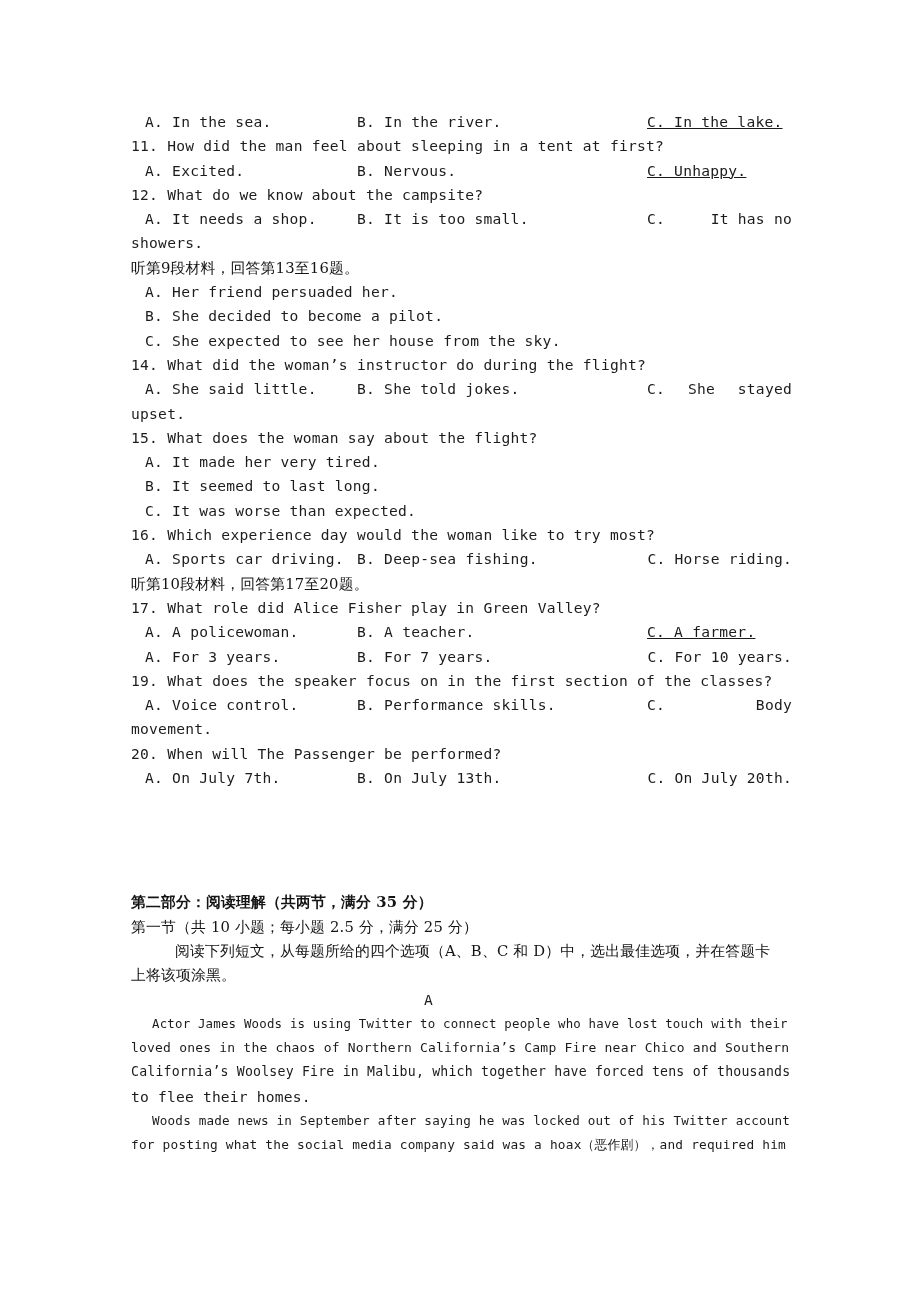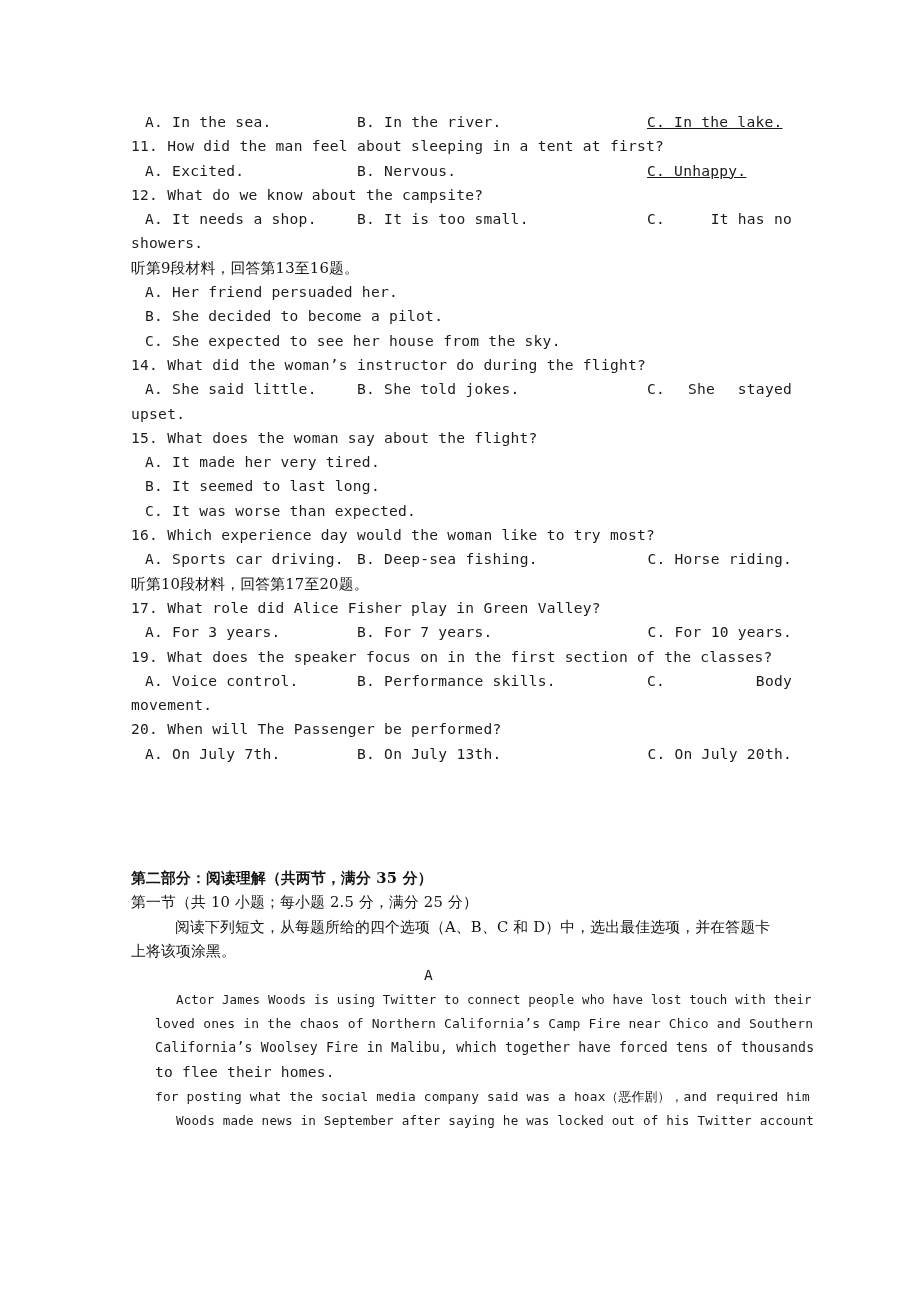--- a/index.html
+++ b/index.html
@@ -115,21 +115,20 @@
     padding-right: 66px;
   }
 
   
   .para-line {
     height: 24.3px;
     line-height: 24.3px;
     font-size: 14.6px;
     letter-spacing: 0.2px;
     white-space: nowrap;
-    margin-left: 24px;
   }
   .para-line .ind2 { display: inline-block; width: 21px; }
 </style>
 </head>
 <body>
 
 <div class="page">
   <div class="content">
 
     <div class="optrow">
@@ -182,20 +181,25 @@
     <div class="line q">16. Which experience day would the woman like to try most?</div>
     <div class="optrow">
       <span class="ca">A. Sports car driving.</span>
       <span class="cb">B. Deep-sea fishing.</span>
       <span class="cc-right">C. Horse riding.</span>
     </div>
 
     <div class="cn">听第10段材料，回答第17至20题。</div>
 
     <div class="line q">17. What role did Alice Fisher play in Green Valley?</div>
+    <div class="optrow">
+      <span class="ca">A. A policewoman.</span>
+      <span class="cb">B. A teacher.</span>
+      <span class="cc">C. A farmer.</span>
+    </div>
 
     <div class="optrow">
       <span class="ca">A. For 3 years.</span>
       <span class="cb">B. For 7 years.</span>
       <span class="cc-right">C. For 10 years.</span>
     </div>
 
     <div class="line q">19. What does the speaker focus on in the first section of the classes?</div>
     <div class="optrow">
       <span class="ca">A. Voice control.</span>
@@ -223,17 +227,17 @@
       <div class="cn">上将该项涂黑。</div>
     </div>
 
     <div class="center-letter">A</div>
 
     <div class="para-line" style="font-size: 12.4px;"><span class="ind2"></span><span>Actor James Woods is using Twitter to connect people who have lost touch with their</span></div>
     <div class="para-line" style="font-size: 13px;">loved ones in the chaos of Northern California’s Camp Fire near Chico and Southern</div>
     <div class="para-line" style="font-size: 13.2px;">California’s Woolsey Fire in Malibu, which together have forced tens of thousands</div>
     <div class="para-line">to flee their homes.</div>
 
+    <div class="para-line" style="font-size: 12.6px;"><span class="ind2"></span><span>Woods made news in September after saying he was locked out of his Twitter account</span></div>
     <div class="para-line cnx" style="font-size: 12.8px;">for posting what the social media company said was a hoax（恶作剧），and required him</div>
-    <div class="para-line" style="font-size: 12.6px;"><span class="ind2"></span><span>Woods made news in September after saying he was locked out of his Twitter account</span></div>
 
   </div>
 </div>
 
 </body></html>

